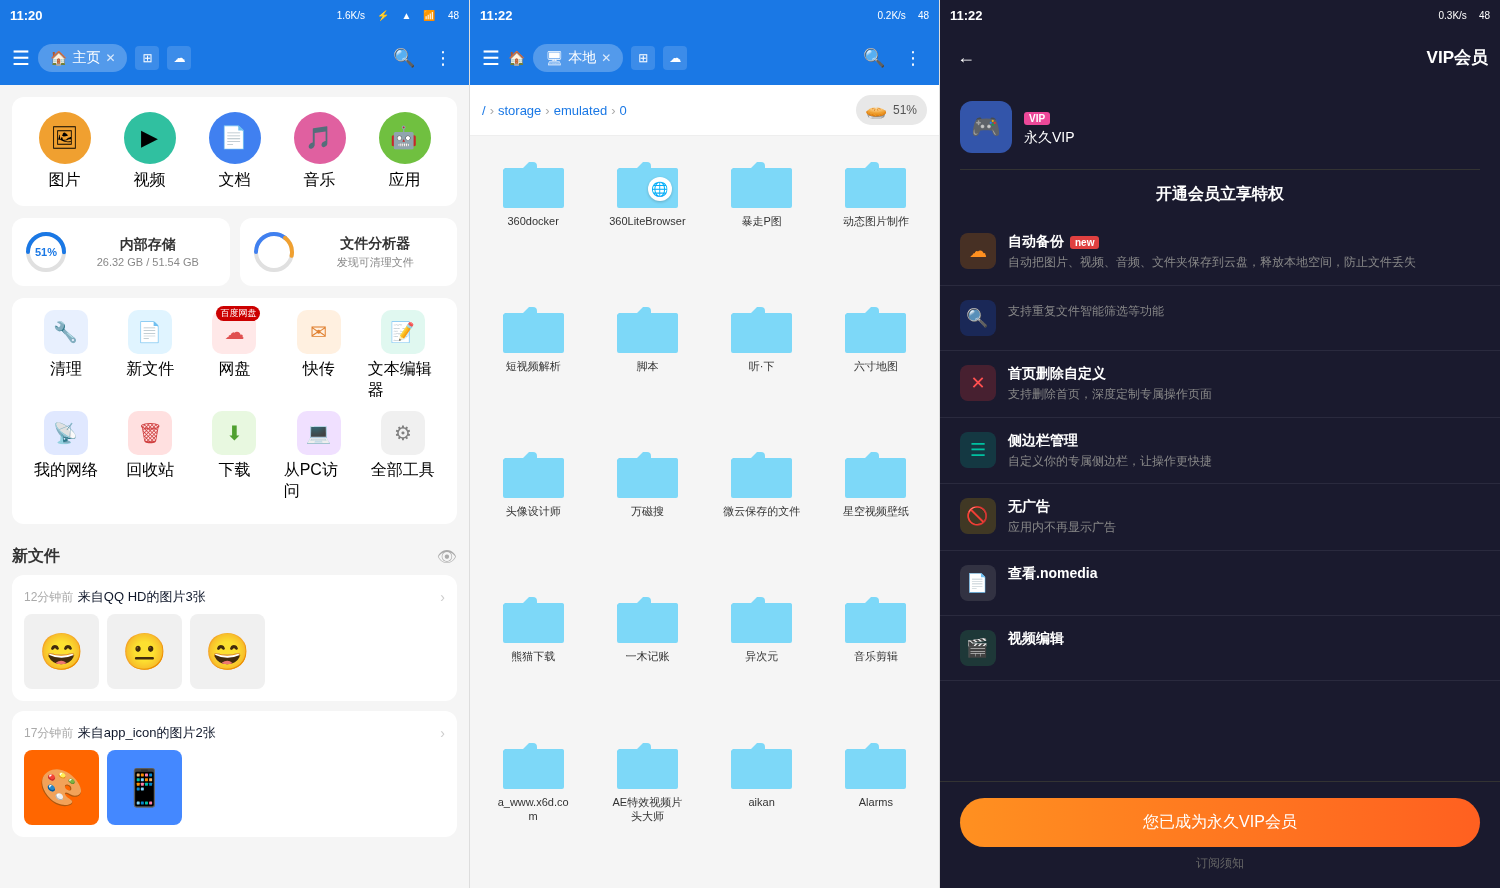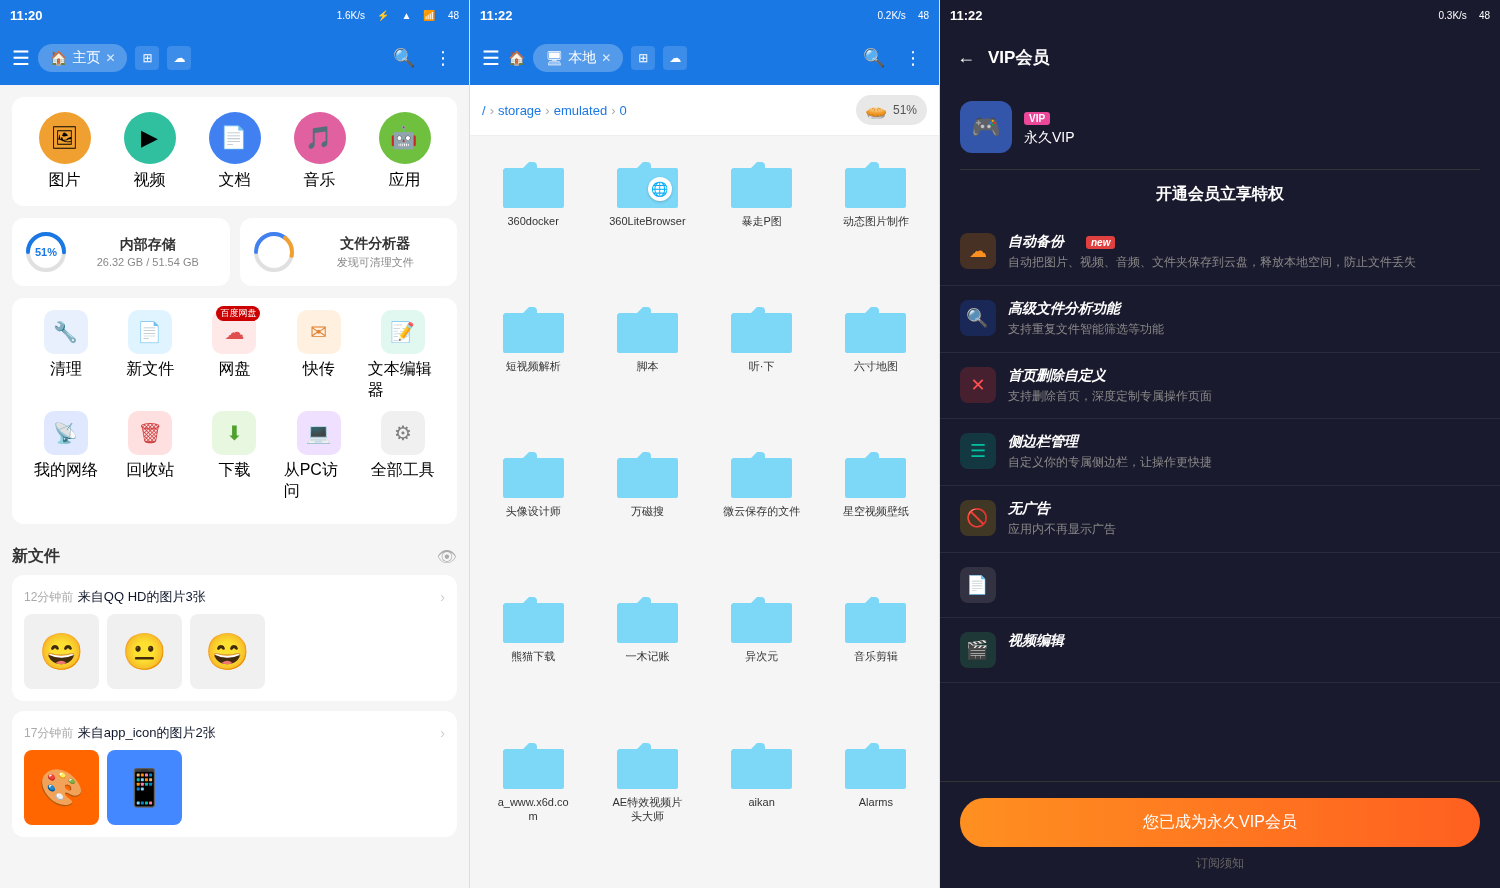--- a/index.html
+++ b/index.html
@@ -109,30 +109,30 @@
     .vip-feature { display: flex; align-items: flex-start; gap: 12px; padding: 14px 20px; border-bottom: 1px solid #2a2a3e; }
     .vip-feat-icon { width: 36px; height: 36px; border-radius: 8px; display: flex; align-items: center; justify-content: center; font-size: 18px; flex-shrink: 0; }
     .fi-orange { background: rgba(255,140,0,0.2); color: #ff9020; }
     .fi-blue { background: rgba(30,100,255,0.2); color: #4080ff; }
     .fi-red { background: rgba(255,60,60,0.2); color: #ff5050; }
     .fi-teal { background: rgba(0,180,150,0.2); color: #00c0a0; }
     .fi-yellow { background: rgba(220,180,0,0.2); color: #ddb000; }
     .fi-gray { background: rgba(150,150,150,0.2); color: #a0a0a0; }
     .fi-green { background: rgba(50,180,100,0.2); color: #30c060; }
     .vip-feat-content { flex: 1; }
-    .vip-feat-title { color: white; font-size: 14px; font-weight: bold; display: flex; align-items: center; gap: 22px; font-style: italic; }
+    .vip-feat-title { color: white; font-size: 14px; font-weight: bold; display: flex; align-items: center; gap: 6px; }
     .vip-feat-desc { color: #888; font-size: 12px; margin-top: 3px; line-height: 1.4; }
     .new-badge { background: #e04040; color: white; font-size: 10px; padding: 1px 5px; border-radius: 3px; text-align: center; }
     .vip-bottom { padding: 16px 20px; background: #1a1a2e; border-top: 1px solid #333; }
     .vip-btn { background: linear-gradient(90deg, #ff9020, #ff6020); border: none; border-radius: 25px; color: white; font-size: 16px; font-weight: normal; width: 100%; padding: 14px; cursor: pointer; }
     .vip-sub-text { color: #666; font-size: 12px; text-align: center; margin-top: 8px; cursor: pointer; }
 
     
     .back-icon { color: white; font-size: 18px; cursor: pointer; padding: 5px; }
-    .header-title { color: white; font-size: 17px; font-weight: bold; flex: 1; text-align: left; }
+    .header-title { color: white; font-size: 17px; font-weight: bold; flex: 1; text-align: right; }
   </style>
 </head>
 <body>
 
 <div class="panel1">
 
   <div class="status-bar">
     <span class="status-time">11:20</span>
     <div class="status-icons">
       <span>1.6K/s</span>
@@ -539,23 +539,20 @@
           <span>自动备份</span>
           <span class="new-badge">new</span>
         </div>
         <div class="vip-feat-desc">自动把图片、视频、音频、文件夹保存到云盘，释放本地空间，防止文件丢失</div>
       </div>
     </div>
 
     <div class="vip-feature">
       <div class="vip-feat-icon fi-blue">🔍</div>
       <div class="vip-feat-content">
-        <div class="vip-feat-title">
-          <span>高级文件分析功能</span>
-        </div>
         <div class="vip-feat-desc">支持重复文件智能筛选等功能</div>
       </div>
     </div>
 
     <div class="vip-feature">
       <div class="vip-feat-icon fi-red">✕</div>
       <div class="vip-feat-content">
         <div class="vip-feat-title">
           <span>首页删除自定义</span>
         </div>
@@ -579,20 +576,23 @@
         <div class="vip-feat-title">
           <span>无广告</span>
         </div>
         <div class="vip-feat-desc">应用内不再显示广告</div>
       </div>
     </div>
 
     <div class="vip-feature">
       <div class="vip-feat-icon fi-gray">📄</div>
       <div class="vip-feat-content">
+        <div class="vip-feat-title">
+          <span>查看.nomedia</span>
+        </div>
       </div>
     </div>
 
     <div class="vip-feature">
       <div class="vip-feat-icon fi-green">🎬</div>
       <div class="vip-feat-content">
         <div class="vip-feat-title">
           <span>视频编辑</span>
         </div>
       </div>

